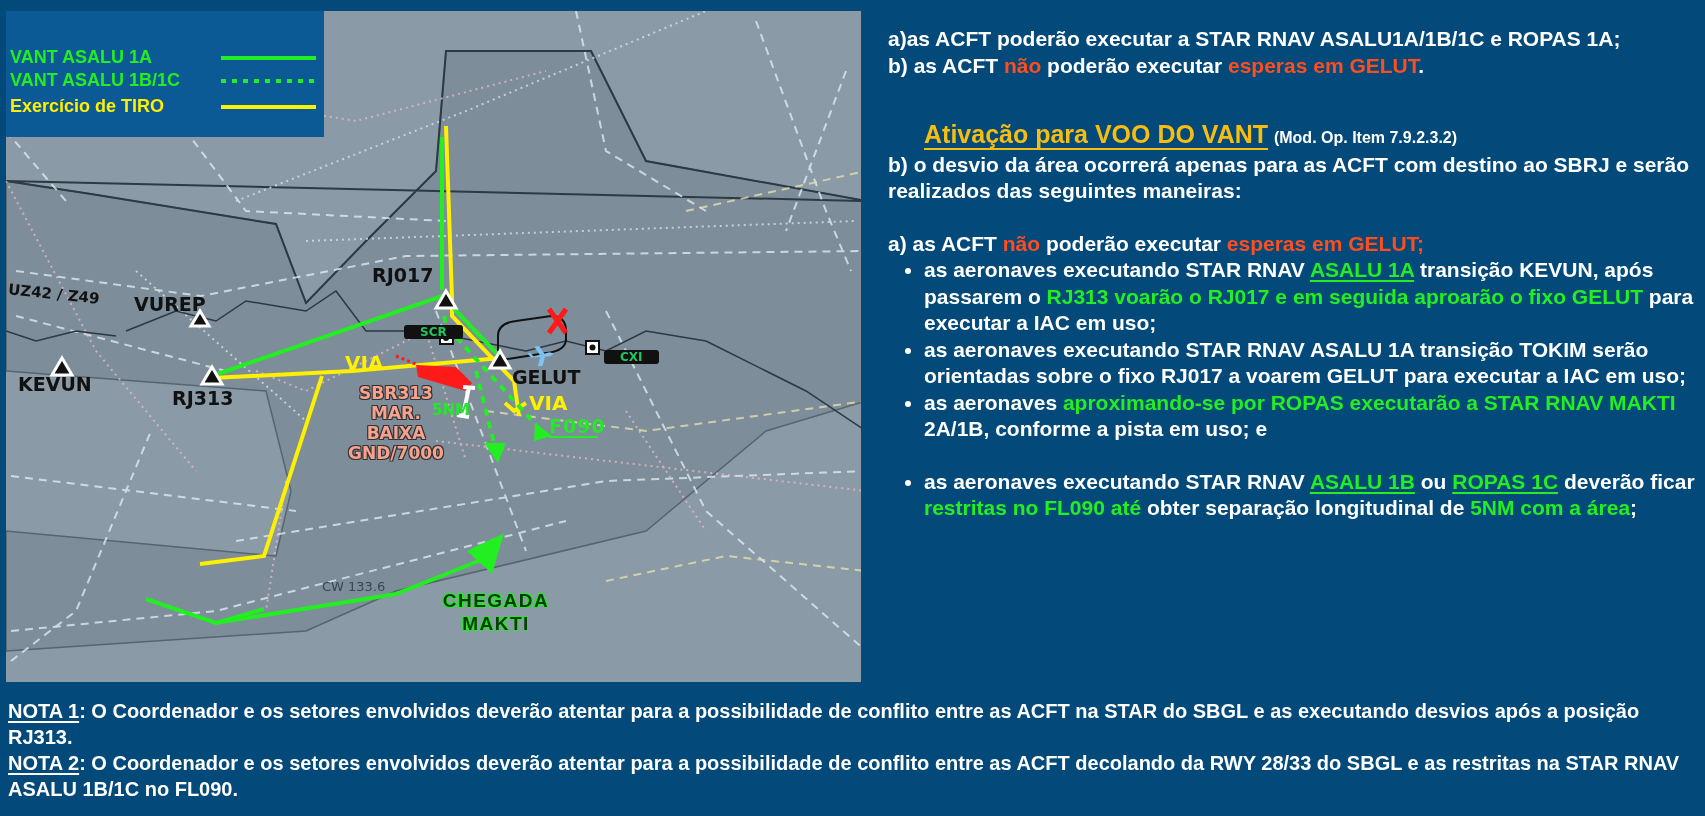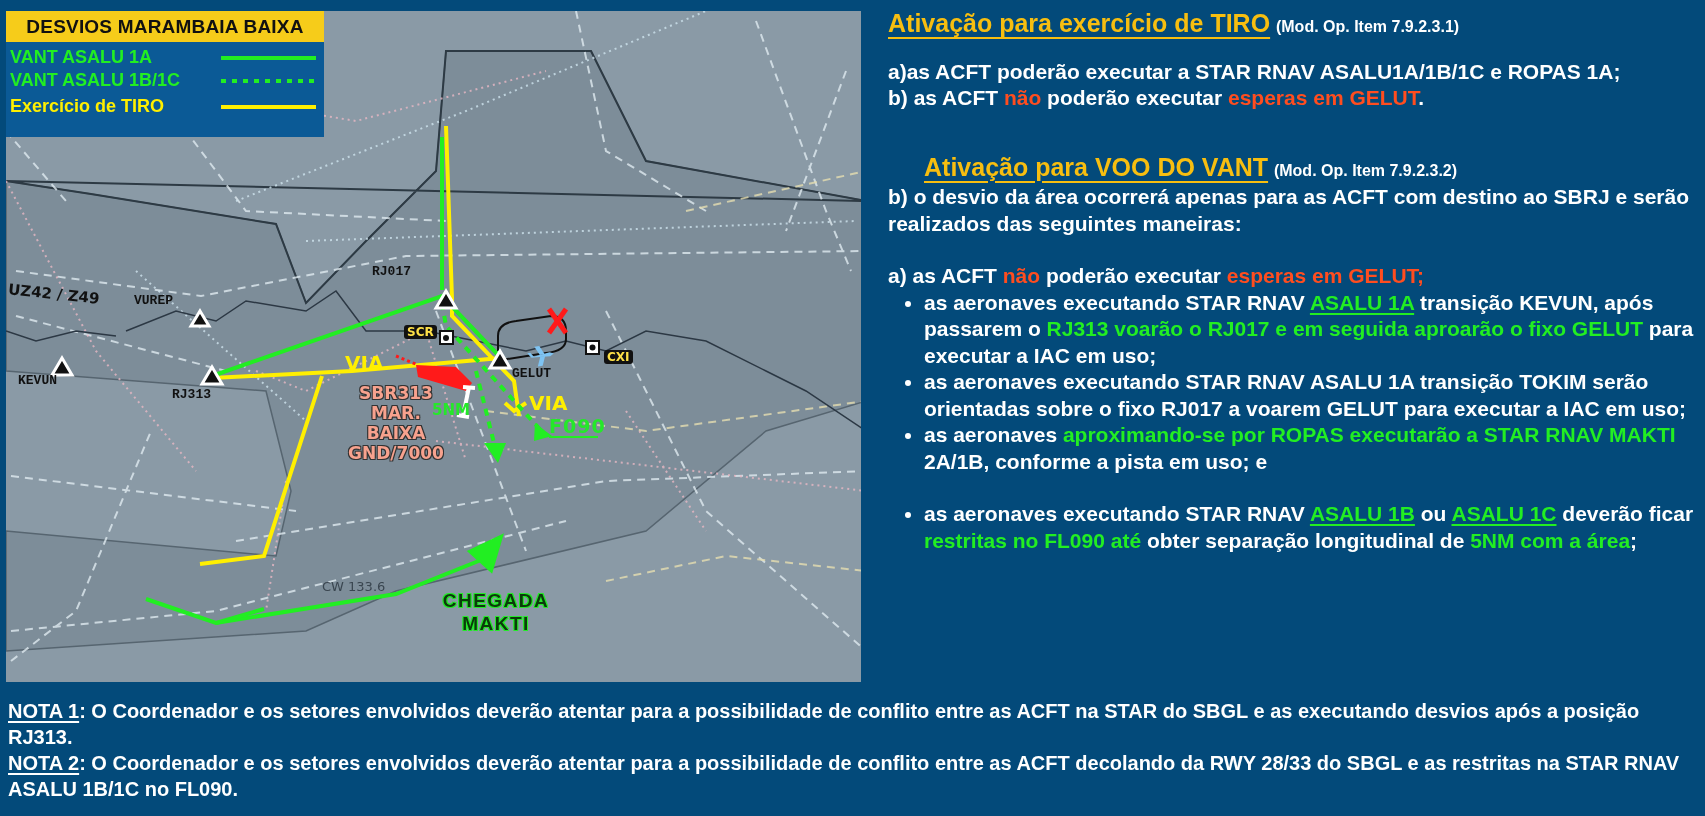--- a/index.html
+++ b/index.html
@@ -25,24 +25,24 @@
       line-height:31px; text-align:center; letter-spacing:0.2px;
     }
     .legend-row {
       position:absolute; left:4px; font-weight:bold; font-size:18px; line-height:22px;
     }
     .legend-line { position:absolute; height:4px; width:95px; left:215px; }
     .lbl {
       position:absolute; font-weight:bold; color:#111; white-space:nowrap;
       font-family:"DejaVu Sans", sans-serif;
     }
-    .lbl.big { font-size:13px;font-family:Liberation Mono, monospace; }
+    .lbl.big { font-size:19px; }
     .tag {
-      position:absolute; background:#111; color:#fde047; font-size:12px; font-weight:bold;
-      padding:0 3px; border-radius:3px; line-height:14px;
+      position:absolute; background:#111; color:#22c55e; font-size:12px; font-weight:bold;
+      padding:0 16px; border-radius:3px; line-height:14px;
       font-family:"DejaVu Sans", sans-serif;
     }
     .salmon {
       position:absolute; color:#f7a28e; font-weight:bold; font-size:17px; line-height:20px;
       text-align:center; font-family:"DejaVu Sans", sans-serif;
       text-shadow: 1px 1px 0 #333, -1px -1px 0 #333, 1px -1px 0 #333, -1px 1px 0 #333;
     }
     .via {
       position:absolute; color:#ffef00; font-weight:bold; font-size:20px;
       font-family:"DejaVu Sans", sans-serif;
@@ -203,35 +203,30 @@
   </div>
   <div class="green-lbl" style="left:426px; top:390px; font-size:15px;">5NM</div>
   <div class="green-lbl" style="left:543px; top:404px; font-size:19px; letter-spacing:1px;">F090</div>
   <div class="lbl" style="left:316px; top:568px; font-size:13px; color:#3a4650; font-weight:normal;">CW 133.6</div>
   <div class="makti" style="left:420px; top:578px; width:140px;">
     <div>CHEGADA</div>
     <div>MAKTI</div>
   </div>
 
   <div class="legend">
-    <div class="legend-title">DESVIOS MARAMBAIA BAIXA</div>
     <div class="legend-row" style="top:35px; color:#22ee22;">VANT ASALU 1A</div>
     <div class="legend-line" style="top:45px; background:#22ee22;"></div>
     <div class="legend-row" style="top:58px; color:#22ee22;">VANT ASALU 1B/1C</div>
     <div class="legend-line" style="top:68px; background:repeating-linear-gradient(90deg,#22ee22 0 5px,transparent 5px 11px);"></div>
     <div class="legend-row" style="top:84px; color:#ffef00;">Exercício de TIRO</div>
     <div class="legend-line" style="top:94px; background:#ffef00;"></div>
   </div>
 </div>
 
 <div class="right">
-  <p class="para" style="margin-top:2px;">
-    <span class="h">Ativação para exercício de TIRO</span>
-    <span class="ref">(Mod. Op. Item 7.9.2.3.1)</span>
-  </p>
   <p class="para" style="margin-top:18px;">a)as ACFT poderão executar a STAR RNAV ASALU1A/1B/1C e ROPAS 1A;</p>
   <p class="para">
     <span>b) as ACFT </span><span class="red">não</span><span> poderão executar </span><span class="red">esperas em GELUT</span><span>.</span>
   </p>
 
   <p class="para" style="margin-top:42px;margin-left:36px;">
     <span class="h">Ativação para VOO DO VANT</span>
     <span class="ref">(Mod. Op. Item 7.9.2.3.2)</span>
   </p>
   <p class="para">b) o desvio da área ocorrerá apenas para as ACFT com destino ao SBRJ e serão realizados das seguintes maneiras:</p>
@@ -242,21 +237,21 @@
     <li>
       <span>as aeronaves executando STAR RNAV </span><span class="grn u">ASALU 1A</span><span> transição KEVUN, após passarem o </span><span class="grn">RJ313 voarão o RJ017 e em seguida aproarão o fixo GELUT</span><span> para executar a IAC em uso;</span>
     </li>
     <li>
       <span>as aeronaves executando STAR RNAV ASALU 1A transição TOKIM serão orientadas sobre o fixo RJ017 a voarem GELUT para executar a IAC em uso;</span>
     </li>
     <li>
       <span>as aeronaves </span><span class="grn">aproximando-se por ROPAS executarão a STAR RNAV MAKTI</span><span> 2A/1B, conforme a pista em uso; e</span>
     </li>
     <li style="margin-top:26px;">
-      <span>as aeronaves executando STAR RNAV </span><span class="grn u">ASALU 1B</span><span> ou </span><span class="grn u">ASALU 1C</span><span> deverão ficar </span><span class="grn">restritas no FL090 até</span><span> obter separação longitudinal de </span><span class="grn">5NM com a área</span><span>;</span>
+      <span>as aeronaves executando STAR RNAV </span><span class="grn u">ASALU 1B</span><span> ou </span><span class="grn u">ROPAS 1C</span><span> deverão ficar </span><span class="grn">restritas no FL090 até</span><span> obter separação longitudinal de </span><span class="grn">5NM com a área</span><span>;</span>
     </li>
   </ul>
 </div>
 
 <div class="notes">
   <div><span class="u">NOTA 1</span><span>: O Coordenador e os setores envolvidos deverão atentar para a possibilidade de conflito entre as ACFT na STAR do SBGL e as executando desvios após a posição RJ313.</span></div>
   <div><span class="u">NOTA 2</span><span>: O Coordenador e os setores envolvidos deverão atentar para a possibilidade de conflito entre as ACFT decolando da RWY 28/33 do SBGL e as restritas na STAR RNAV ASALU 1B/1C no FL090.</span></div>
 </div>
 
 </body></html>

